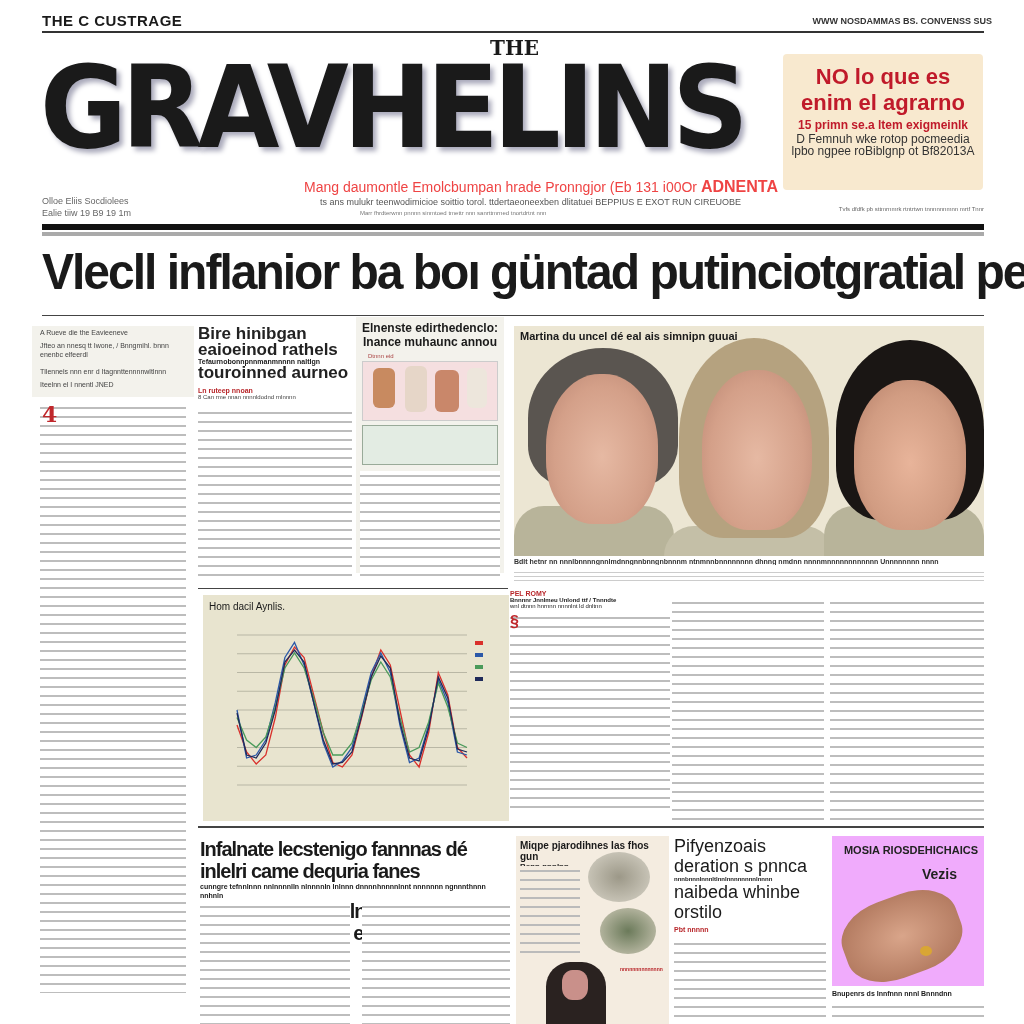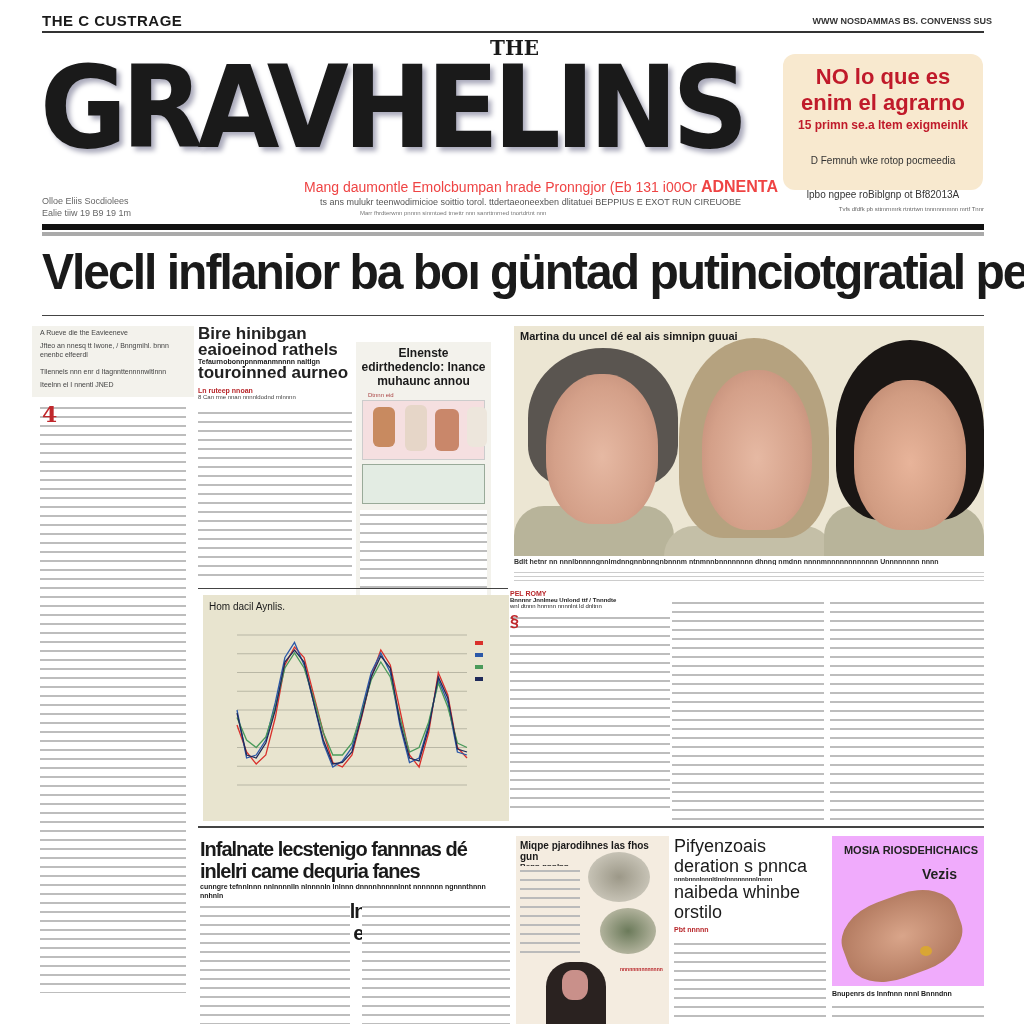--- a/index.html
+++ b/index.html
@@ -9,38 +9,38 @@
   .topbar-l{left:42px;top:12px;font-size:15px;font-weight:bold;letter-spacing:.5px}
   .topbar-r{right:32px;top:16px;font-size:9px;font-weight:bold;color:#333}
   .rule1{left:42px;right:40px;top:31px;height:2px;background:#333}
   .the{left:490px;top:36px;font-size:20px;font-weight:bold;font-family:"DejaVu Serif",serif}
   .mast{left:40px;top:48px;font-size:114px;line-height:120px;font-weight:bold;font-family:"DejaVu Sans",sans-serif;letter-spacing:-6px;transform:scaleX(0.93);transform-origin:left top;text-shadow:4px 4px 6px #aab}
   .tag1{left:304px;top:178px;font-size:14px;color:#ef4444;white-space:nowrap}
   .tag1 b{font-size:16px}
   .tag2{left:320px;top:197px;font-size:9px;color:#555;white-space:nowrap}
   .tag3{left:360px;top:210px;font-size:6px;color:#777;white-space:nowrap}
   .meta-l{left:42px;top:195px;font-size:9px;color:#666;line-height:12px}
-  .promo{left:783px;top:54px;width:200px;height:136px;background:#f8e9cf;border-radius:12px;text-align:center;color:#c01a2a;padding-top:10px}
+  .promo{left:783px;top:54px;width:200px;height:136px;background:#f8e9cf;border-radius:4px;text-align:center;color:#c01a2a;padding-top:10px}
   .promo .p1{font-size:22px;font-weight:bold;line-height:26px}
   .promo .p2{font-size:12px;font-weight:bold;margin-top:2px}
-  .promo .p3{font-size:10px;color:#333;margin-top:24px;line-height:10px}
+  .promo .p3{font-size:12px;color:#333;margin-top:2px;line-height:10px}
   .fineprint-r{right:40px;top:205px;font-size:6px;color:#666;text-align:right;line-height:9px}
   .thick{left:42px;right:40px;top:224px;height:6px;background:#111}
   .thin{left:42px;right:40px;top:232px;height:4px;background:#aaa}
   .headline{left:42px;right:40px;top:244px;text-align:center;font-size:48px;font-weight:bold;font-family:"Liberation Sans",sans-serif;letter-spacing:-2px;transform:scaleY(1.05);white-space:nowrap}
   .rule2{left:42px;right:40px;top:315px;height:1px;background:#444}
   .box{background:#f3f2ec}
   .body-text{font-size:6px;line-height:9px;color:#555;text-align:justify;overflow:hidden;word-break:break-all}
   .h-sec{font-weight:bold;color:#222}
   .col1{left:32px;top:326px;width:162px;height:698px}
   .col1 .h{font-size:15px;line-height:16px;padding:4px 8px}
   .col1 .sub{font-size:7px;padding:2px 8px;color:#444;line-height:9px}
   .col2{left:198px;top:326px;width:154px;height:256px}
   .col2 .h{font-size:17px;line-height:16px}
-  .col3{left:356px;top:342px;width:135px;height:256px}
+  .col3{left:356px;top:317px;width:148px;height:256px}
   .photo{left:514px;top:326px;width:470px;height:230px;background:#ece6d3}
   .chartbox{left:203px;top:595px;width:306px;height:226px;background:#e8e4cf}
   .art2{left:510px;top:590px;width:160px;height:238px}
   .art3{left:672px;top:598px;width:152px;height:230px}
   .art4{left:830px;top:598px;width:154px;height:230px}
   .rule3{left:198px;right:40px;top:826px;height:2px;background:#444}
   .head-b{left:200px;top:838px;width:310px;font-size:20px;line-height:22px;font-weight:bold;letter-spacing:-1px}
   .art5{left:516px;top:836px;width:153px;height:188px;background:#f4ece0}
   .art6{left:674px;top:836px;width:152px;height:188px}
   .art7{left:832px;top:836px;width:152px;height:150px;background:#f0abfc}

